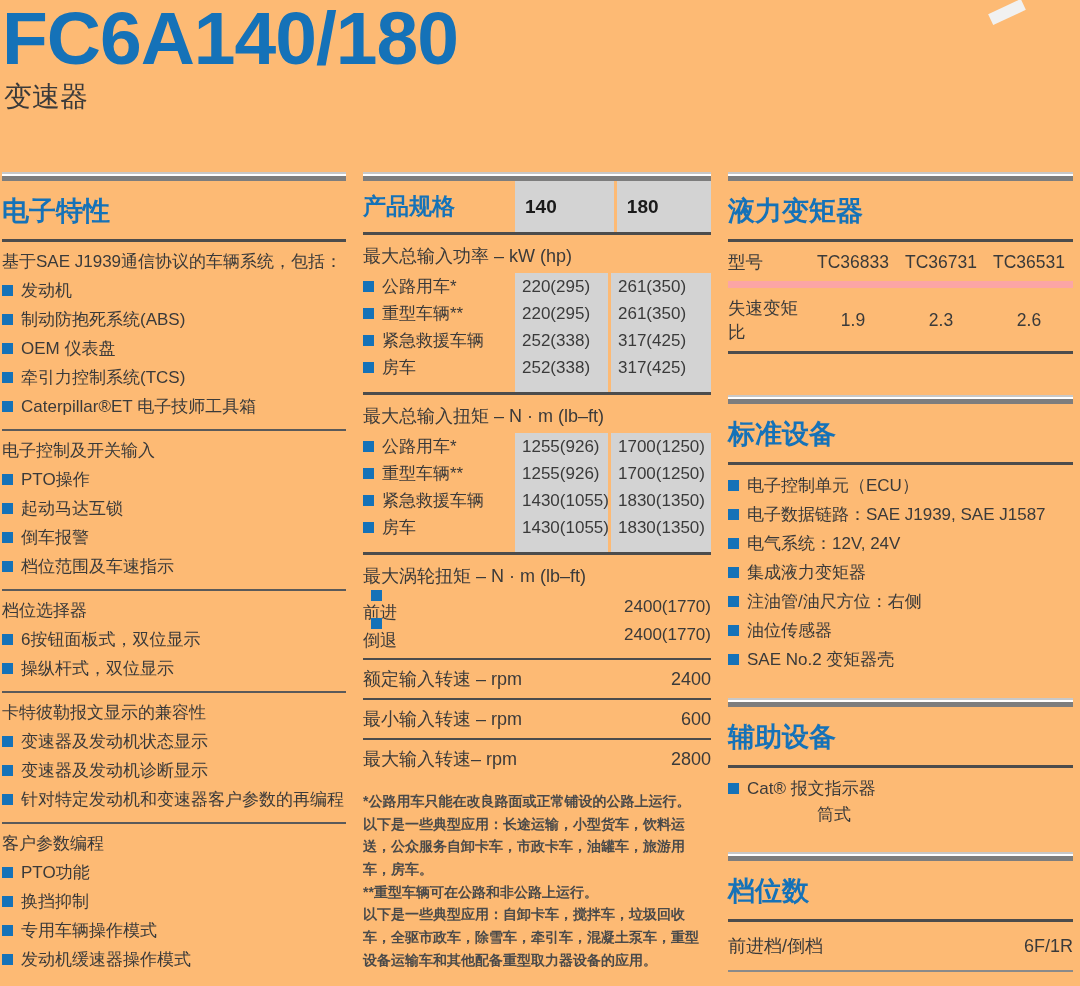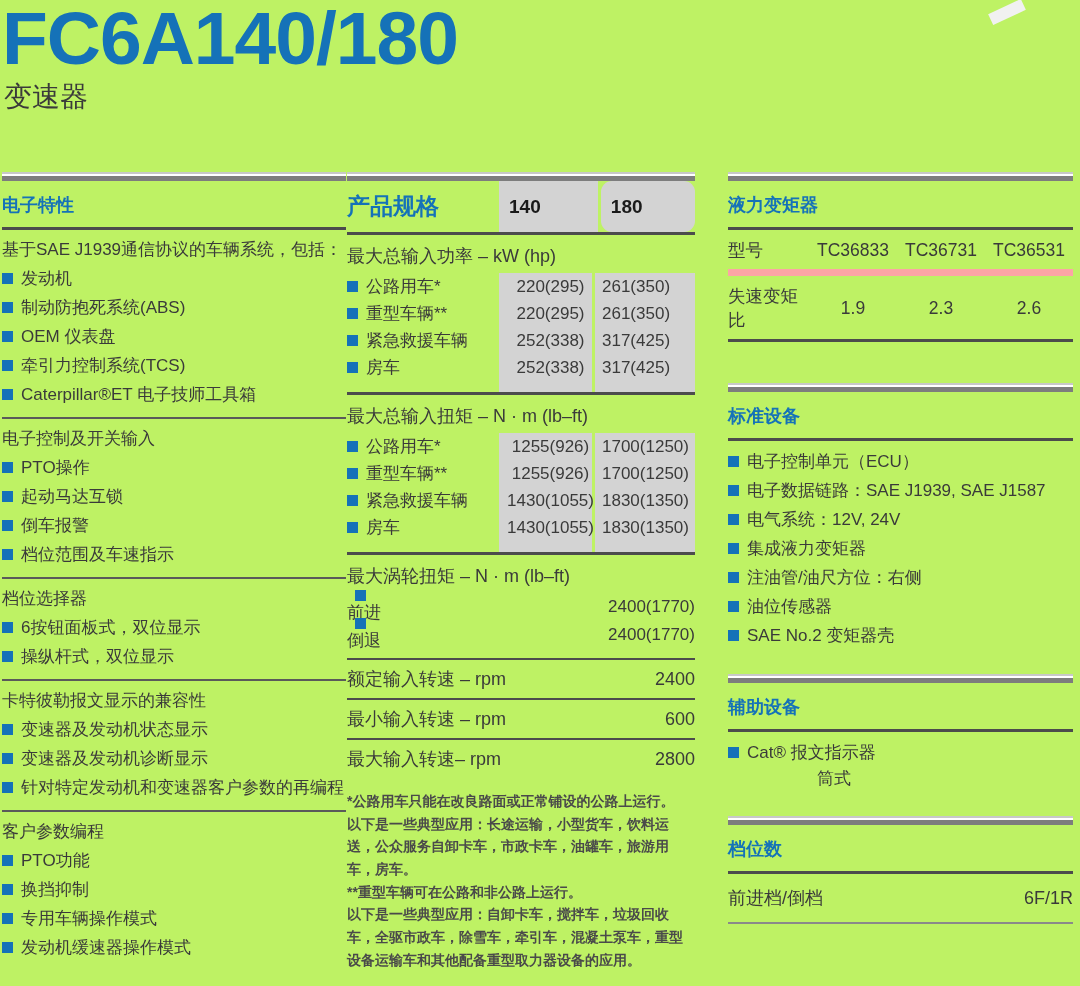--- a/index.html
+++ b/index.html
@@ -1,56 +1,56 @@
 <!DOCTYPE html>
 <html><head>
 <meta charset="utf-8">
 <style>
   html,body{margin:0;padding:0;background:#ffffff;}
-  .page{position:relative;width:1080px;height:986px;background:#bef264;overflow:hidden;
+  .page{position:relative;width:1080px;height:986px;background:#fdba74;overflow:hidden;
         font-family:"Liberation Sans","DejaVu Sans",sans-serif;color:#3a3a3a;}
 
   
   .title{position:absolute;left:2px;top:0px;font-size:75px;line-height:76px;font-weight:bold;
          color:#1572B8;letter-spacing:-1px;}
   .subtitle{position:absolute;left:4px;top:78px;font-size:28px;color:#3a3a3a;}
   .corner-mark{position:absolute;right:55px;top:6px;width:36px;height:12px;background:#f1f1f1;
                transform:rotate(-25deg);}
 
   
   .col{position:absolute;top:172px;}
   .col-left{left:2px;width:344px;}
-  .col-mid{left:347px;width:348px;}
+  .col-mid{left:363px;width:348px;}
   .col-right{left:728px;width:345px;}
 
   
   .sec-bar{height:9px;background:linear-gradient(to bottom,#c8c8c8 0 2px,#ffffff 2px 4px,#7d7d7d 4px 9px);}
-  .sec-title{font-size:18px;font-weight:bold;color:#1572B8;padding:12px 0 10px;}
+  .sec-title{font-size:27px;font-weight:bold;color:#1572B8;padding:12px 0 10px;}
   .sec-rule{border-bottom:3px solid #4c4c4c;}
 
   
   .group-label{font-size:17px;padding:8px 0 3px;}
   .divider{border-top:2px solid #5a5a5a;margin-top:8px;}
   .li{display:flex;align-items:flex-start;padding:3px 0;font-size:17px;line-height:23px;}
   .sq{width:11px;height:11px;background:#1572B8;margin:6px 8px 0 0;flex:0 0 11px;}
   .li-sub{font-size:17px;line-height:23px;padding-left:89px;}
 
   
   .spec-head{display:flex;height:51px;}
   .spec-head-title{flex:0 0 152px;display:flex;align-items:center;font-size:23px;font-weight:bold;color:#1572B8;}
   .spec-cell{background:#d3d3d3;display:flex;align-items:center;padding-left:10px;
              font-weight:bold;font-size:19px;color:#1a1a1a;box-sizing:border-box;}
   .spec-cell.c1{width:105px;margin-right:3px;}
-  .spec-cell.c2{width:100px;border-radius:11px;}
+  .spec-cell.c2{width:100px;}
   .spec-label{font-size:18px;padding:9px 0 5px;}
   .spec-rows{position:relative;padding-bottom:11px;}
   .strip{position:absolute;top:0;bottom:0;background:#d3d3d3;}
   .strip.s1{left:152px;width:93px;}
   .strip.s2{left:248px;width:100px;}
-  .spec-row{position:relative;display:flex;align-items:center;height:27px;font-size:17px;text-align:center;}
+  .spec-row{position:relative;display:flex;align-items:center;height:27px;font-size:17px;}
   .spec-row .name{width:152px;display:flex;align-items:center;box-sizing:border-box;}
   .spec-row .name .sq{margin-top:0;}
   .spec-row .v1{width:96px;padding-left:7px;box-sizing:border-box;}
   .spec-row .v2{padding-left:7px;}
   .turb-row{display:flex;justify-content:space-between;align-items:center;height:28px;font-size:17px;}
   .turb-row .name{display:flex;align-items:center;flex-direction:column;}
   .turb-row .name .sq{margin-top:0;}
   .speed-row{border-top:2px solid #4c4c4c;display:flex;justify-content:space-between;
              align-items:center;height:38px;font-size:18px;}
   .speed-row:first-of-type{margin-top:9px;}

